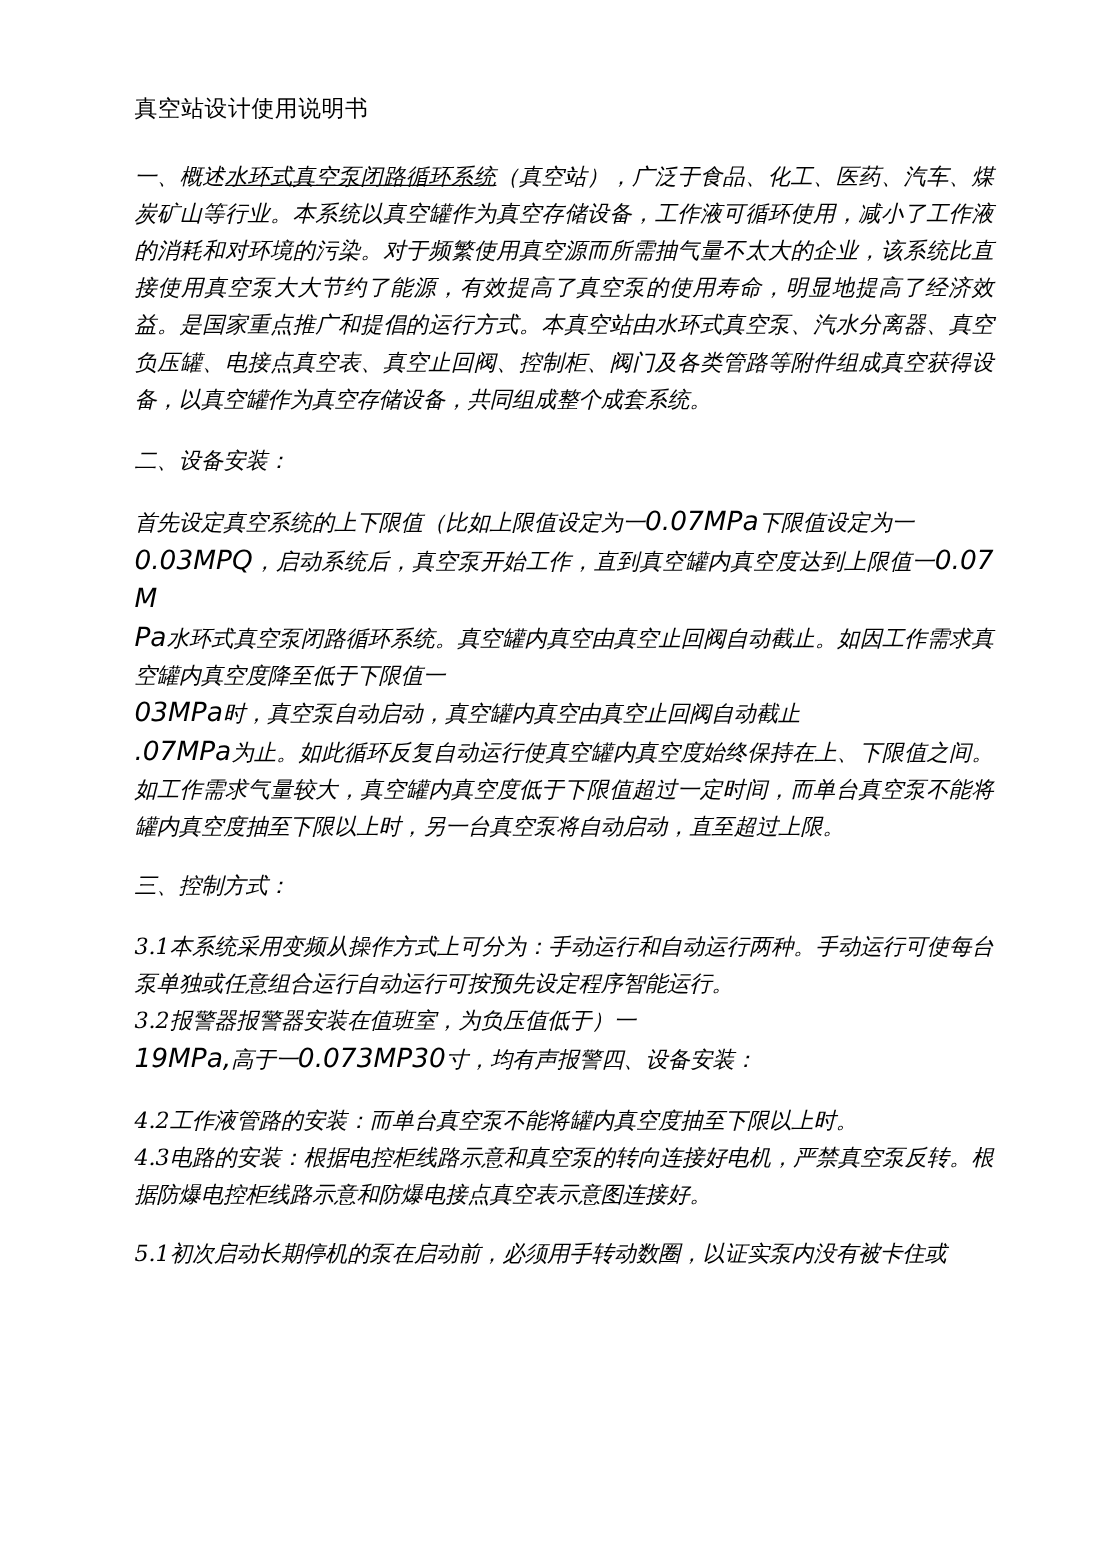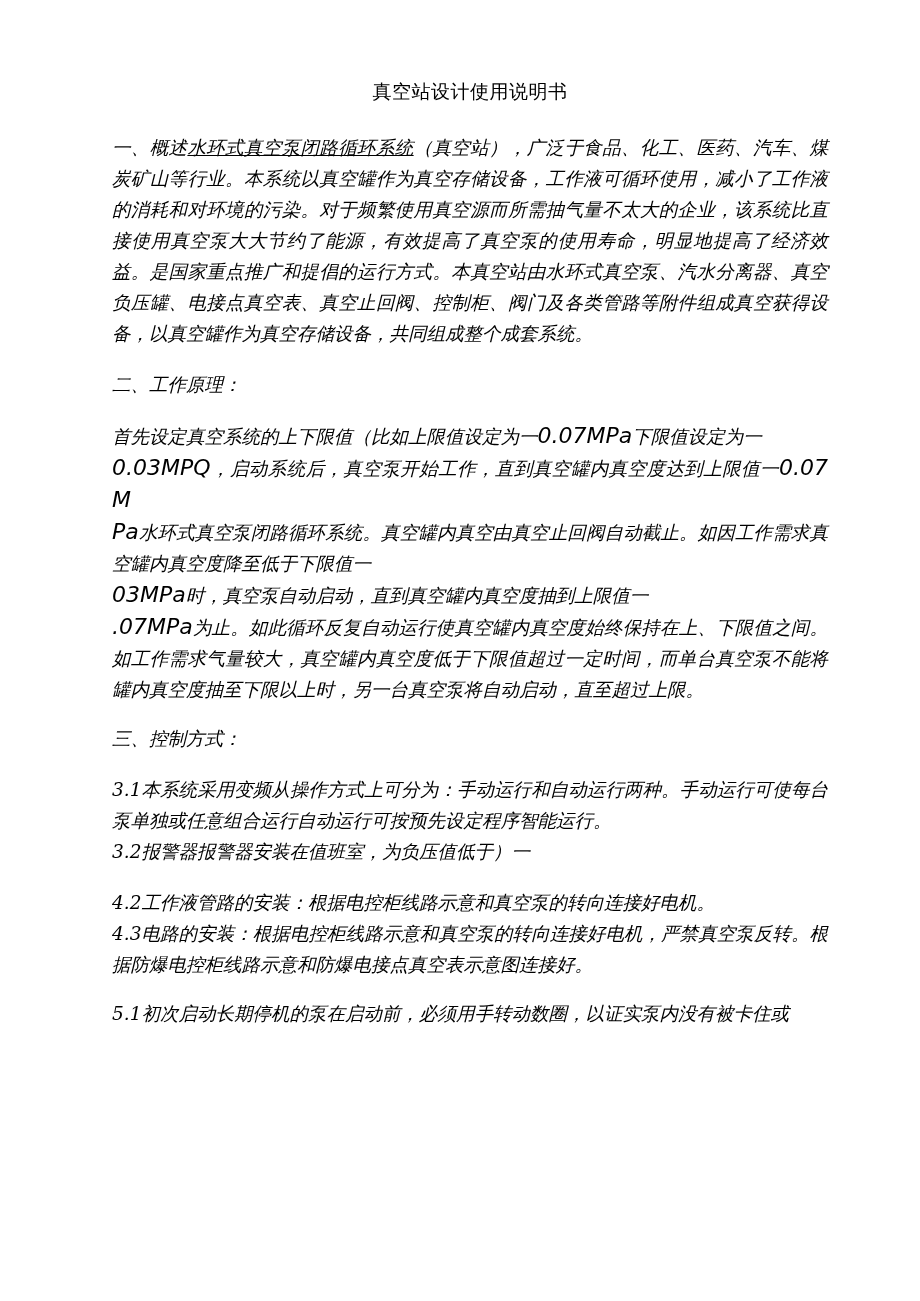--- a/index.html
+++ b/index.html
@@ -14,21 +14,20 @@
     color: #000000;
   }
   .page {
     width: 920px;
     min-height: 1301px;
     box-sizing: border-box;
     padding: 68px 92px 40px 112px;
     background: #ffffff;
   }
   .doc-title {
-    text-align: center;
     font-size: 19px;
     line-height: 30px;
     letter-spacing: 0.5px;
     margin: 8px 0 26px 0;
     font-family: "DejaVu Serif", "Liberation Serif", serif;
     font-weight: normal;
   }
   .para {
     font-size: 18.5px;
     line-height: 31px;
@@ -58,33 +57,34 @@
 </style>
 </head>
 <body>
 
 <div class="page">
 
   <div class="doc-title">真空站设计使用说明书</div>
 
   <p class="para"><span>一、概述</span><span class="u">水环式真空泵闭路循环系统</span><span>（真空站），广泛于食品、化工、医药、汽车、煤炭矿山等行业。本系统以真空罐作为真空存储设备，工作液可循环使用，减小了工作液的消耗和对环境的污染。对于频繁使用真空源而所需抽气量不太大的企业，该系统比直接使用真空泵大大节约了能源，有效提高了真空泵的使用寿命，明显地提高了经济效益。是国家重点推广和提倡的运行方式。本真空站由水环式真空泵、汽水分离器、真空负压罐、电接点真空表、真空止回阀、控制柜、阀门及各类管路等附件组成真空获得设备，以真空罐作为真空存储设备，共同组成整个成套系统。</span></p>
 
-  <p class="para">二、工作原理：</p>
+  <p class="para">二、设备安装：</p>
 
   <p class="para tight mixed"><span>首先设定真空系统的上下限值（比如上限值设定为一</span><span class="lat">0.07MPa</span><span>下限值设定为一</span></p>
   <p class="para tight mixed"><span class="lat">0.03MPQ</span><span>，启动系统后，真空泵开始工作，直到真空罐内真空度达到上限值一</span><span class="lat">0.07M</span></p>
   <p class="para tight mixed"><span class="lat">Pa</span><span>水环式真空泵闭路循环系统。真空罐内真空由真空止回阀自动截止。如因工作需求真空罐内真空度降至低于下限值一</span></p>
-  <p class="para tight mixed"><span class="lat">03MPa</span><span>时，真空泵自动启动，直到真空罐内真空度抽到上限值一</span></p>
+  <p class="para tight mixed"><span class="lat">03MPa</span><span>时，真空泵自动启动，真空罐内真空由真空止回阀自动截止</span></p>
   <p class="para nogap mixed"><span class="lat">.07MPa</span><span>为止。如此循环反复自动运行使真空罐内真空度始终保持在上、下限值之间。如工作需求气量较大，真空罐内真空度低于下限值超过一定时间，而单台真空泵不能将罐内真空度抽至下限以上时，另一台真空泵将自动启动，直至超过上限。</span></p>
 
   <p class="para">三、控制方式：</p>
 
   <p class="para tight">3.1本系统采用变频从操作方式上可分为：手动运行和自动运行两种。手动运行可使每台泵单独或任意组合运行自动运行可按预先设定程序智能运行。</p>
   <p class="para tight mixed"><span>3.2报警器报警器安装在值班室，为负压值低于）一</span></p>
+  <p class="para nogap mixed"><span class="lat">19MPa,</span><span>高于一</span><span class="lat">0.073MP30</span><span>寸，均有声报警四、设备安装：</span></p>
 
   <p class="para"><span></span><span class="u"></span><span></span></p>
 
-  <p class="para tight">4.2工作液管路的安装：根据电控柜线路示意和真空泵的转向连接好电机。</p>
+  <p class="para tight">4.2工作液管路的安装：而单台真空泵不能将罐内真空度抽至下限以上时。</p>
   <p class="para nogap">4.3电路的安装：根据电控柜线路示意和真空泵的转向连接好电机，严禁真空泵反转。根据防爆电控柜线路示意和防爆电接点真空表示意图连接好。</p>
 
   <p class="para">5.1初次启动长期停机的泵在启动前，必须用手转动数圈，以证实泵内没有被卡住或</p>
 
 </div>
 
 </body></html>

